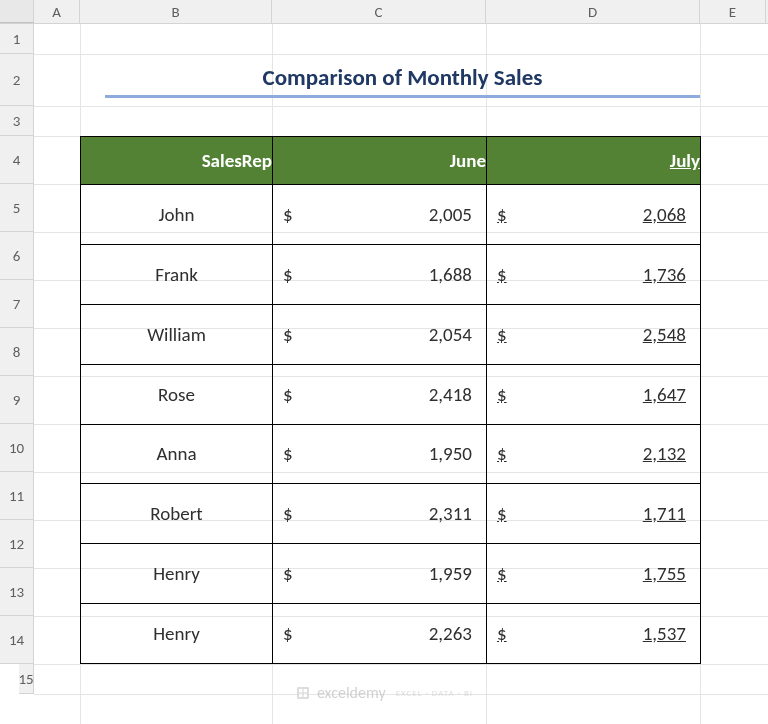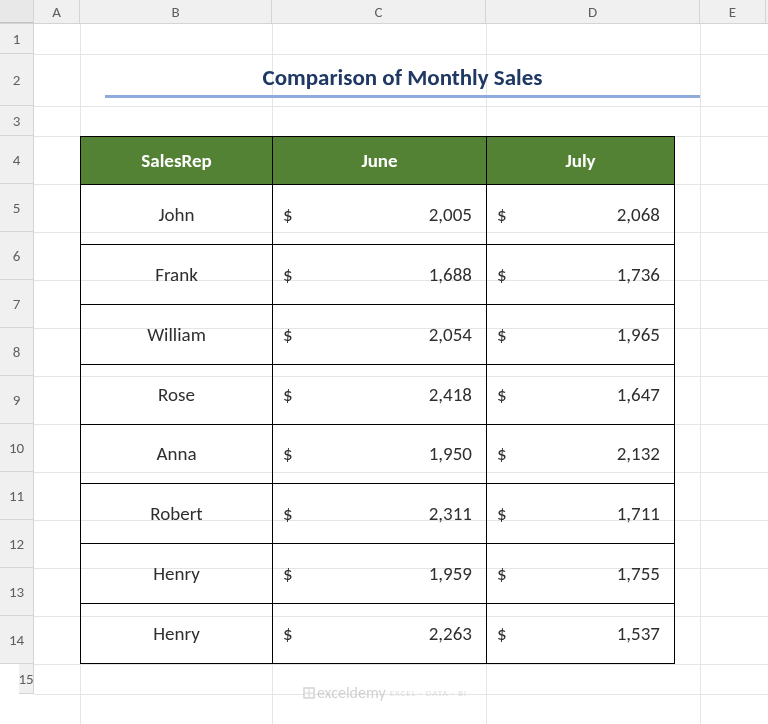--- a/index.html
+++ b/index.html
@@ -126,25 +126,25 @@
     }
     .tbl th, .tbl td {
       border: 1px solid #000;
       height: 48px;
       font-size: 19px;
     }
     .tbl th {
       background: #548235;
       color: #fff;
       font-weight: bold;
-      text-align: center;
+      text-align: right;
     }
     .tbl .w-b { width: 192px; }
     .tbl .w-c { width: 214px; }
-    .tbl .w-d { width: 188px; }
+    .tbl .w-d { width: 214px; text-decoration: underline; }
     .tbl td.name {
       text-align: center;
       color: #2f2f2f;
     }
     .tbl td.money {
       padding: 0 14px 0 10px;
       color: #2f2f2f;
     }
     .money-wrap {
       display: flex;
@@ -157,20 +157,21 @@
 
     
     .watermark {
       position: absolute;
       left: 0;
       right: 0;
       bottom: 22px;
       display: flex;
       align-items: center;
       justify-content: center;
+      gap: 6px;
       color: #bfbfbf;
       font-size: 16px;
       opacity: 0.7;
     }
     .wm-icon {
       width: 16px;
       height: 16px;
     }
     .wm-sub {
       font-size: 9px;
@@ -295,21 +296,21 @@
               <td class="name w-b">William</td>
               <td class="money w-c">
                 <div class="money-wrap">
                   <span class="dollar">$</span>
                   <span class="amt">2,054</span>
                 </div>
               </td>
               <td class="money w-d">
                 <div class="money-wrap">
                   <span class="dollar">$</span>
-                  <span class="amt">1,965</span>
+                  <span class="amt">2,548</span>
                 </div>
               </td>
             </tr>
             <tr>
               <td class="name w-b">Rose</td>
               <td class="money w-c">
                 <div class="money-wrap">
                   <span class="dollar">$</span>
                   <span class="amt">2,418</span>
                 </div>

